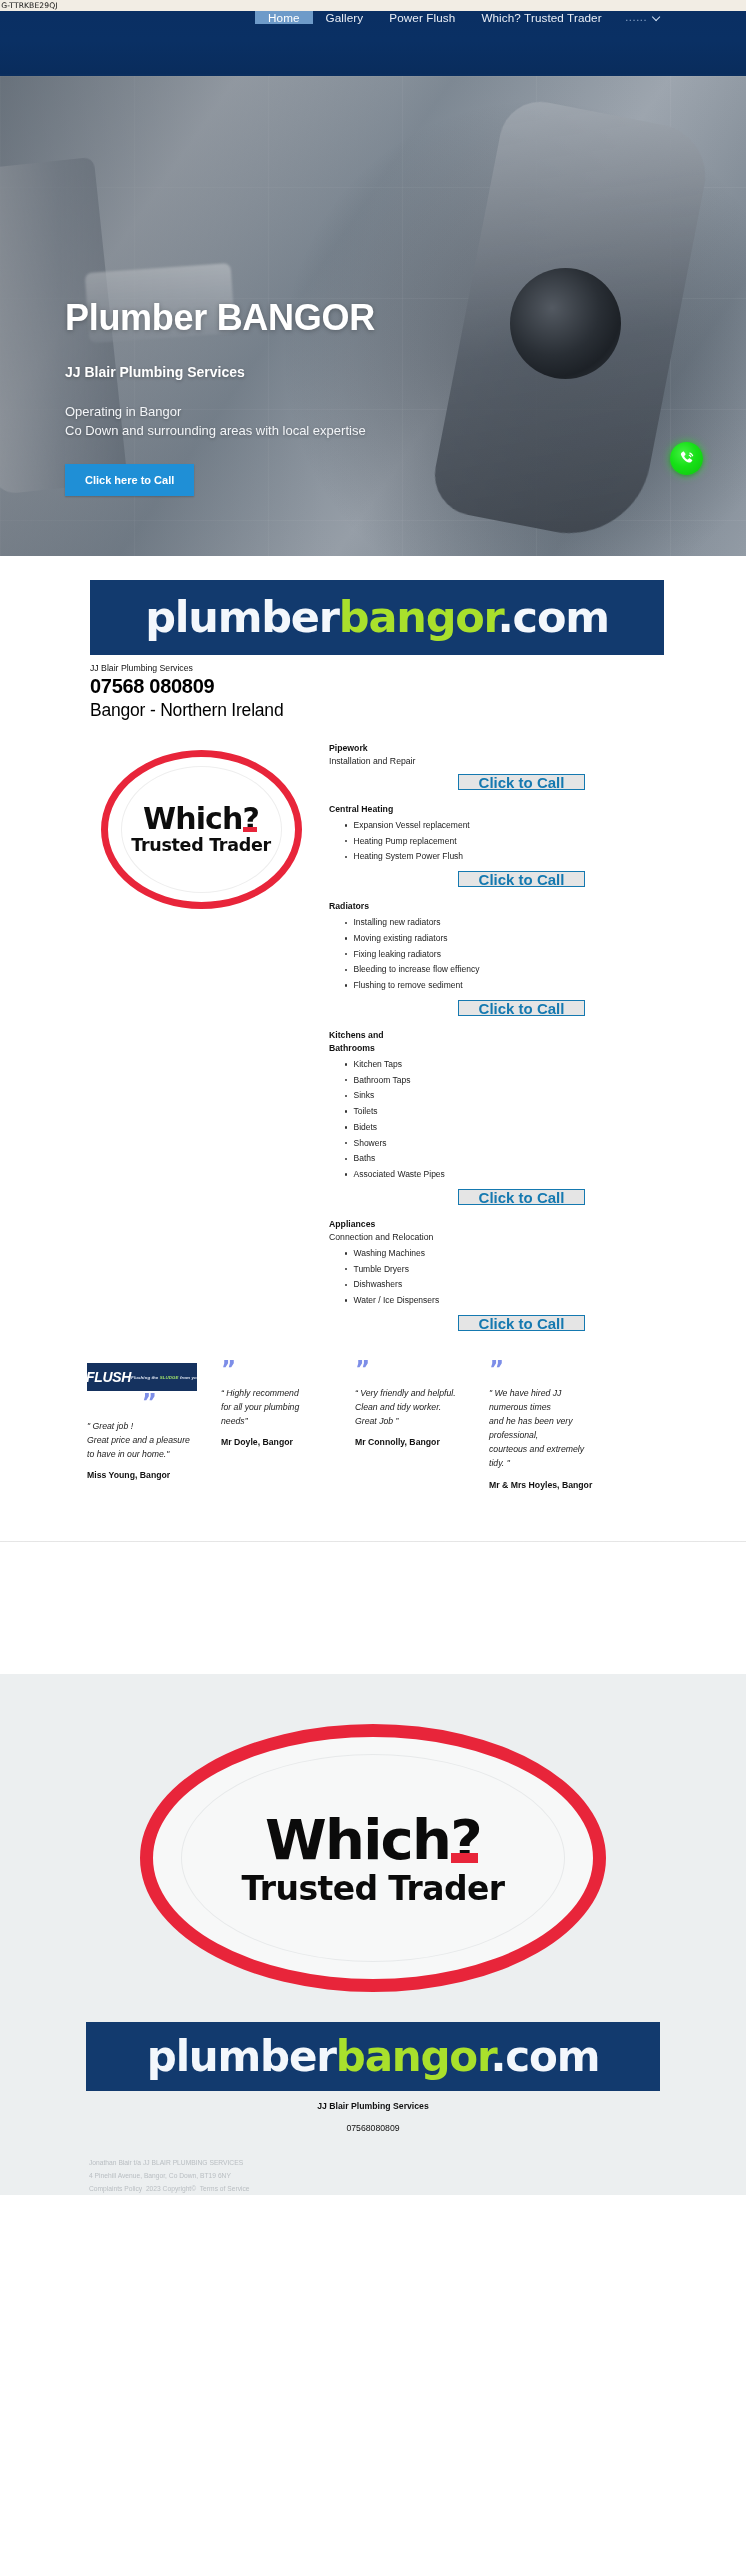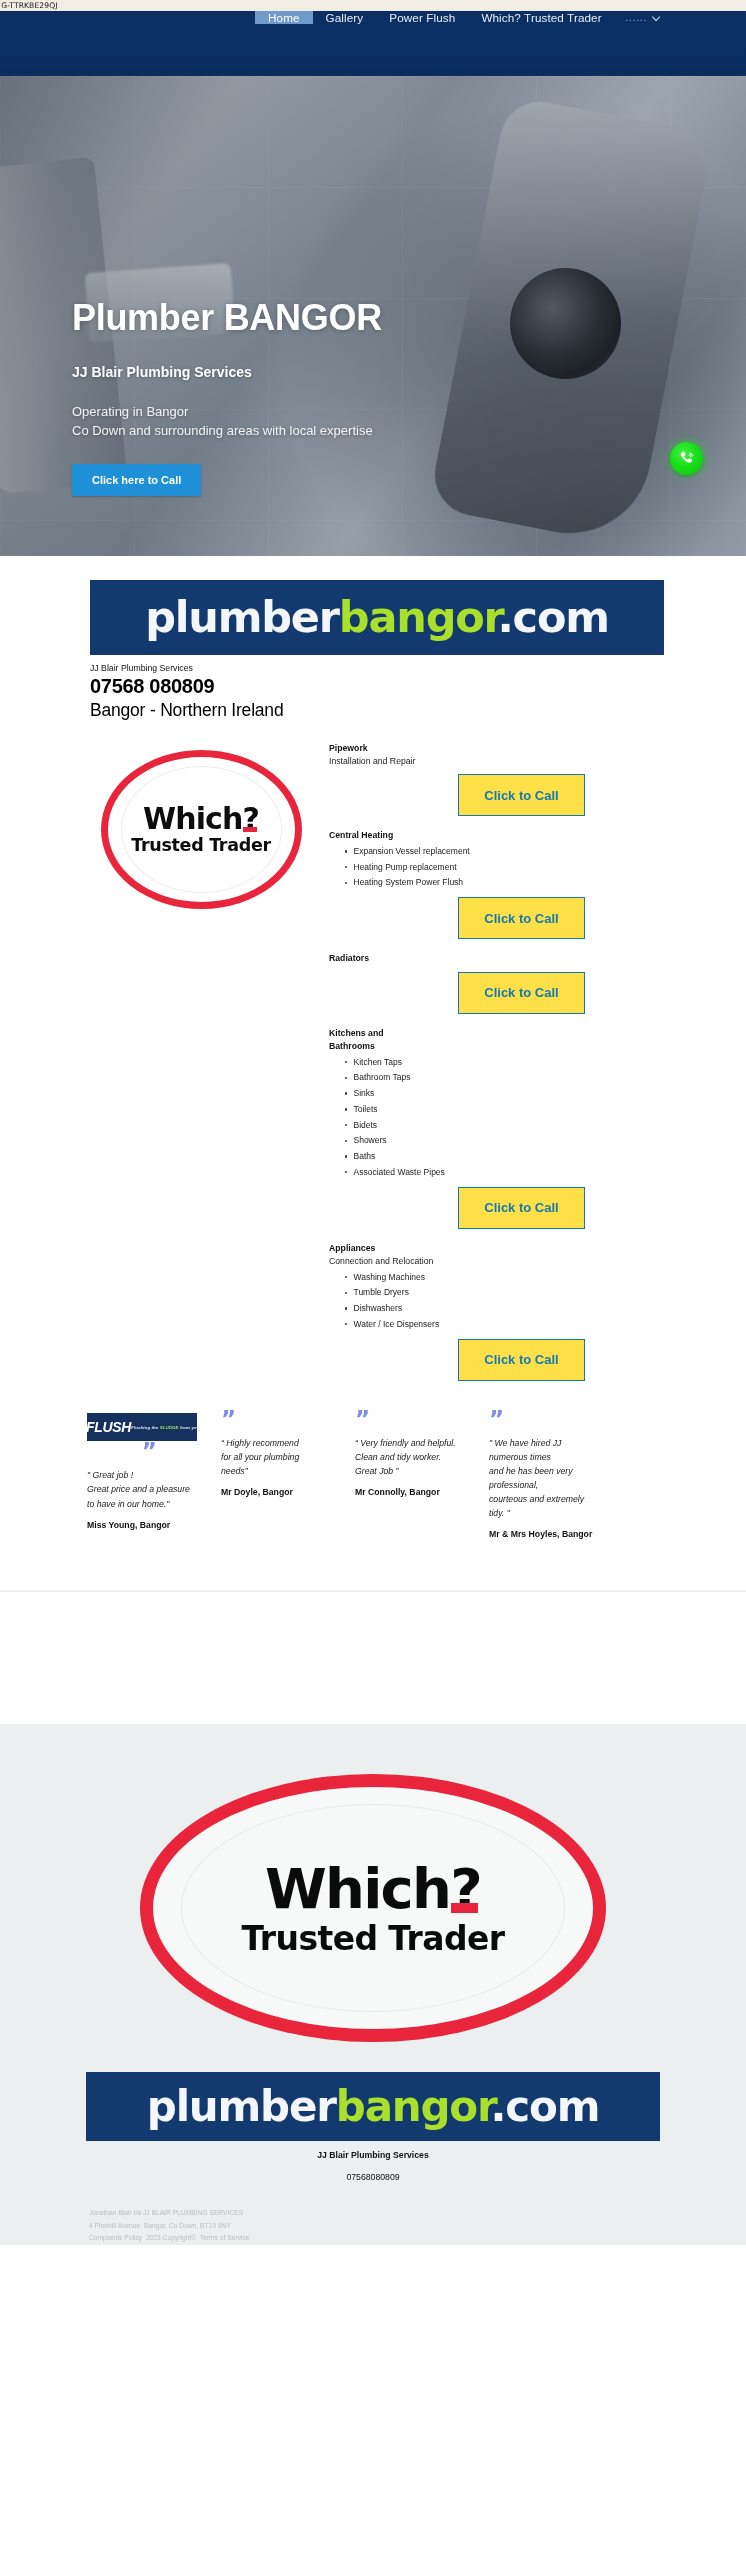--- a/index.html
+++ b/index.html
@@ -89,21 +89,21 @@
     filter: blur(0.3px);
   }
   .hero-shape-d{
     position:absolute; left:87px; top:192px; width:146px; height:70px;
     background: linear-gradient(180deg, rgba(236,239,242,.65), rgba(176,184,193,.45));
     border-radius: 7px; filter: blur(1.2px); transform: rotate(-4deg);
   }
   .hero-scrim{ position:absolute; inset:0; background: linear-gradient(100deg, rgba(22,30,40,.38) 0%, rgba(22,30,40,.14) 48%, rgba(22,30,40,.05) 100%); }
 
   .hero-content{
-    position:absolute; left:72px; top:223px; z-index:4;
+    position:absolute; left:65px; top:223px; z-index:4;
   }
   .hero-title{
     color:#ffffff; font-size:36px; font-weight:700; letter-spacing:-0.3px;
     text-shadow: 0 1.2px 5.8px rgba(0,0,0,.28);
     line-height:1.05;
   }
   .hero-sub{
     margin-top:28px; color:#ffffff; font-size:14px; font-weight:700;
     text-shadow: 0 0.6px 3.5px rgba(0,0,0,.3);
   }
@@ -192,23 +192,23 @@
   .svc-list{ list-style:none; margin:1.7px 0 0 0; padding:0; }
   .svc-list li{
     font-size:8.5px; color:#222; line-height:1.85; padding-left:24.5px; position:relative;
   }
   .svc-list li:before{
     content:""; position:absolute; left:15.7px; top:6.4px;
     width:2.3px;height:2.3px;border-radius:50%;background:#333;
   }
   .cta-row{ display:flex; justify-content:flex-end; padding-right:70px; margin:6.4px 0 13px 0; }
   .cta-btn{
-    width:127px; height:42px;
-    border:1.2px solid #1579b0; background:#fde047;
-    color:#1579b0; font-size:13px; font-weight:700;
+    width:127px; height:16px;
+    border:1.2px solid #1579b0; background:#e5e5e5;
+    color:#1579b0; font-size:15px; font-weight:700;
     display:flex;align-items:center;justify-content:center;
     cursor:pointer;
   }
 
   
   .testimonials{
     display:flex; padding: 18.7px 0 0 87px; gap:0;
   }
   .t-col{ width:134px; flex:none; padding-right:10.5px;}
   .t-col.first{ padding-top:0; }
@@ -397,20 +397,27 @@
           <li>Heating Pump replacement</li>
           <li>Heating System Power Flush</li>
         </ul>
         <div class="cta-row">
           <button class="cta-btn">Click to Call</button>
         </div>
       </div>
 
       <div class="svc-group">
         <div class="svc-head">Radiators</div>
+        <ul class="svc-list">
+          <li>Installing new radiators</li>
+          <li>Moving existing radiators</li>
+          <li>Fixing leaking radiators</li>
+          <li>Bleeding to increase flow effiency</li>
+          <li>Flushing to remove sediment</li>
+        </ul>
         <div class="cta-row">
           <button class="cta-btn">Click to Call</button>
         </div>
       </div>
 
       <div class="svc-group">
         <div class="svc-head" style="width:70px">Kitchens and Bathrooms</div>
         <ul class="svc-list">
           <li>Kitchen Taps</li>
           <li>Bathroom Taps</li>

